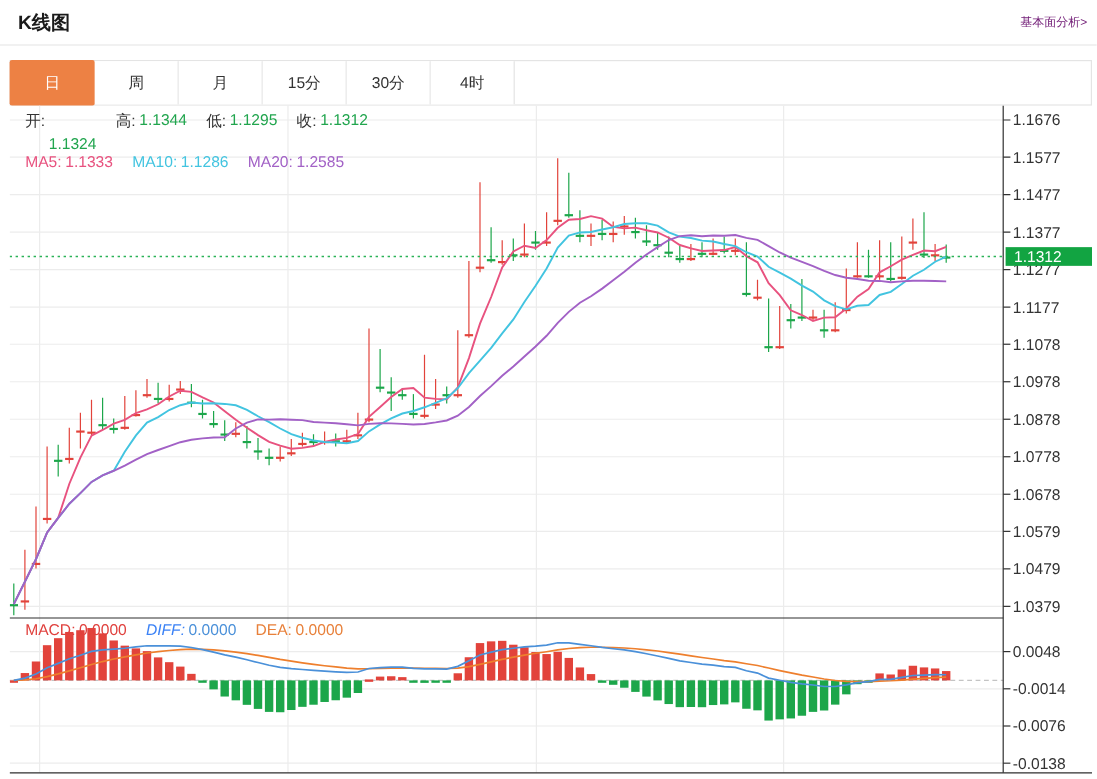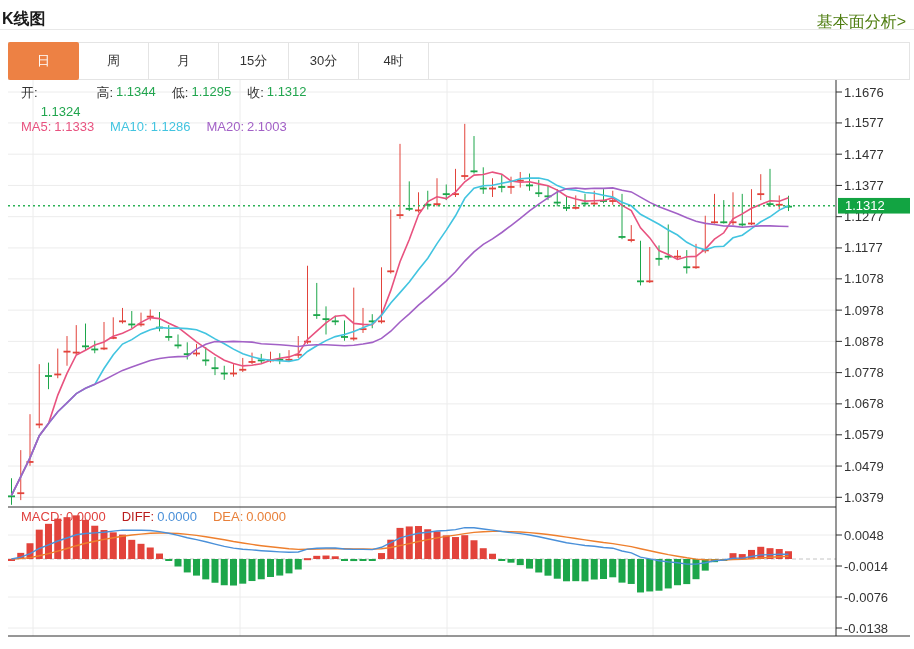--- a/index.html
+++ b/index.html
@@ -1,20 +1,20 @@
 <!DOCTYPE html>
 <html><head>
 <meta charset="utf-8">
 <style>
   html,body{margin:0;padding:0;background:#fff;width:914px;height:649px;overflow:hidden;
     font-family:"Liberation Sans","DejaVu Sans",sans-serif;-webkit-font-smoothing:antialiased;}
-  .header{height:30px;box-sizing:border-box;display:flex;justify-content:space-between;
-    align-items:flex-start;padding:9px 8px 0 2px;border-bottom:1px solid #e8e8e8;}
+  .header{height:38px;box-sizing:border-box;display:flex;justify-content:space-between;
+    align-items:flex-start;padding:9px 8px 0 15px;border-bottom:1px solid #e8e8e8;}
   .page-title{font-size:16px;font-weight:bold;color:#1a1a1a;}
-  .fund-link{font-size:16px;color:#4d7c0f;text-decoration:none;padding-top:3px;cursor:pointer;}
+  .fund-link{font-size:10px;color:#701a75;text-decoration:none;padding-top:3px;cursor:pointer;}
   .tabbar{display:flex;margin:12px 4px 0 8px;width:902px;height:38px;box-sizing:border-box;
     border:1px solid #e4e4e4;background:#fff;}
   .tab{width:70px;text-align:center;line-height:36px;height:36px;font-size:13px;color:#333;
     border-right:1px solid #e4e4e4;box-sizing:border-box;cursor:pointer;background:#fff;}
   .tab.active{background:#ED8144;color:#fff;border:none;width:71px;height:38px;line-height:38px;
     margin:-1px 0 -1px -1px;border-radius:2px;}
   .tab-spacer{flex:1;}
   .chart-area{position:relative;margin:0 4px 0 8px;width:902px;height:561px;}
   .chart-area svg{position:absolute;left:0;top:0;}
   .legend{position:absolute;display:flex;gap:16px;font-size:13px;white-space:nowrap;z-index:3;}
@@ -67,30 +67,30 @@
         <span class="li">
           <span class="ll" style="color: rgb(232, 82, 127);">MA5:</span>
           <span class="lv" style="color: rgb(232, 82, 127); text-align: right;">1.1333</span>
         </span>
         <span class="li">
           <span class="ll" style="color: rgb(66, 196, 224); text-align: center;">MA10:</span>
           <span class="lv" style="color: rgb(66, 196, 224); text-align: center;">1.1286</span>
         </span>
         <span class="li">
           <span class="ll" style="color: rgb(162, 97, 198);">MA20:</span>
-          <span class="lv" style="color: rgb(162, 97, 198);">2.1003</span>
+          <span class="lv" style="color: rgb(162, 97, 198);">1.2585</span>
         </span>
       </div>
     <div class="legend legend-macd" id="legendMacd">
         <span class="li">
           <span class="ll" style="color: rgb(224, 64, 61);">MACD:</span>
           <span class="lv" style="color: rgb(224, 64, 61);">0.0000</span>
         </span>
         <span class="li">
-          <span class="ll" style="color: #b91c1c;">DIFF:</span>
+          <span class="ll" style="color: #3b82f6; font-style: italic;">DIFF:</span>
           <span class="lv" style="color: rgb(74, 144, 217);">0.0000</span>
         </span>
         <span class="li">
           <span class="ll" style="color: rgb(232, 128, 58);">DEA:</span>
           <span class="lv" style="color: rgb(232, 128, 58);">0.0000</span>
         </span>
       </div>
   <svg width="902" height="561" viewBox="0 0 902 561">
         <defs>
           <clipPath id="mainClip">

